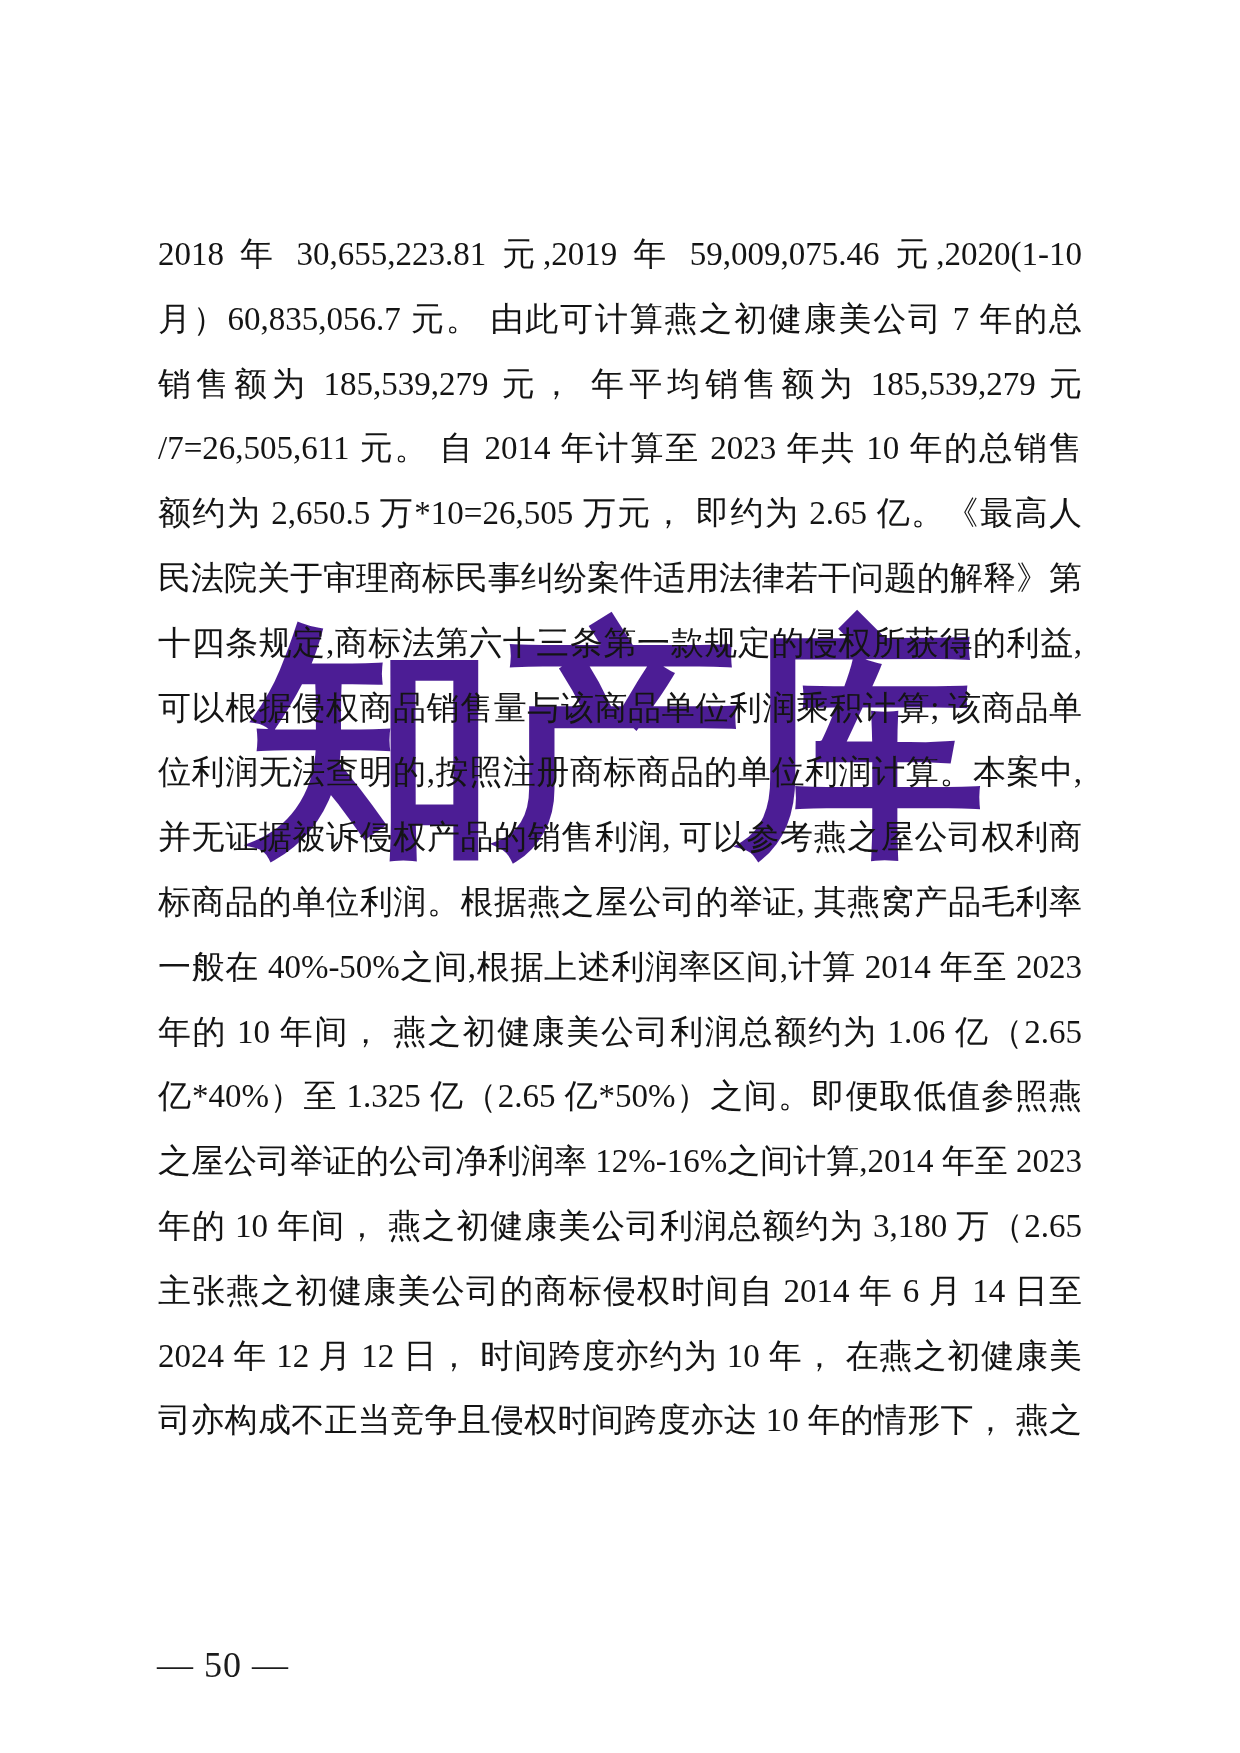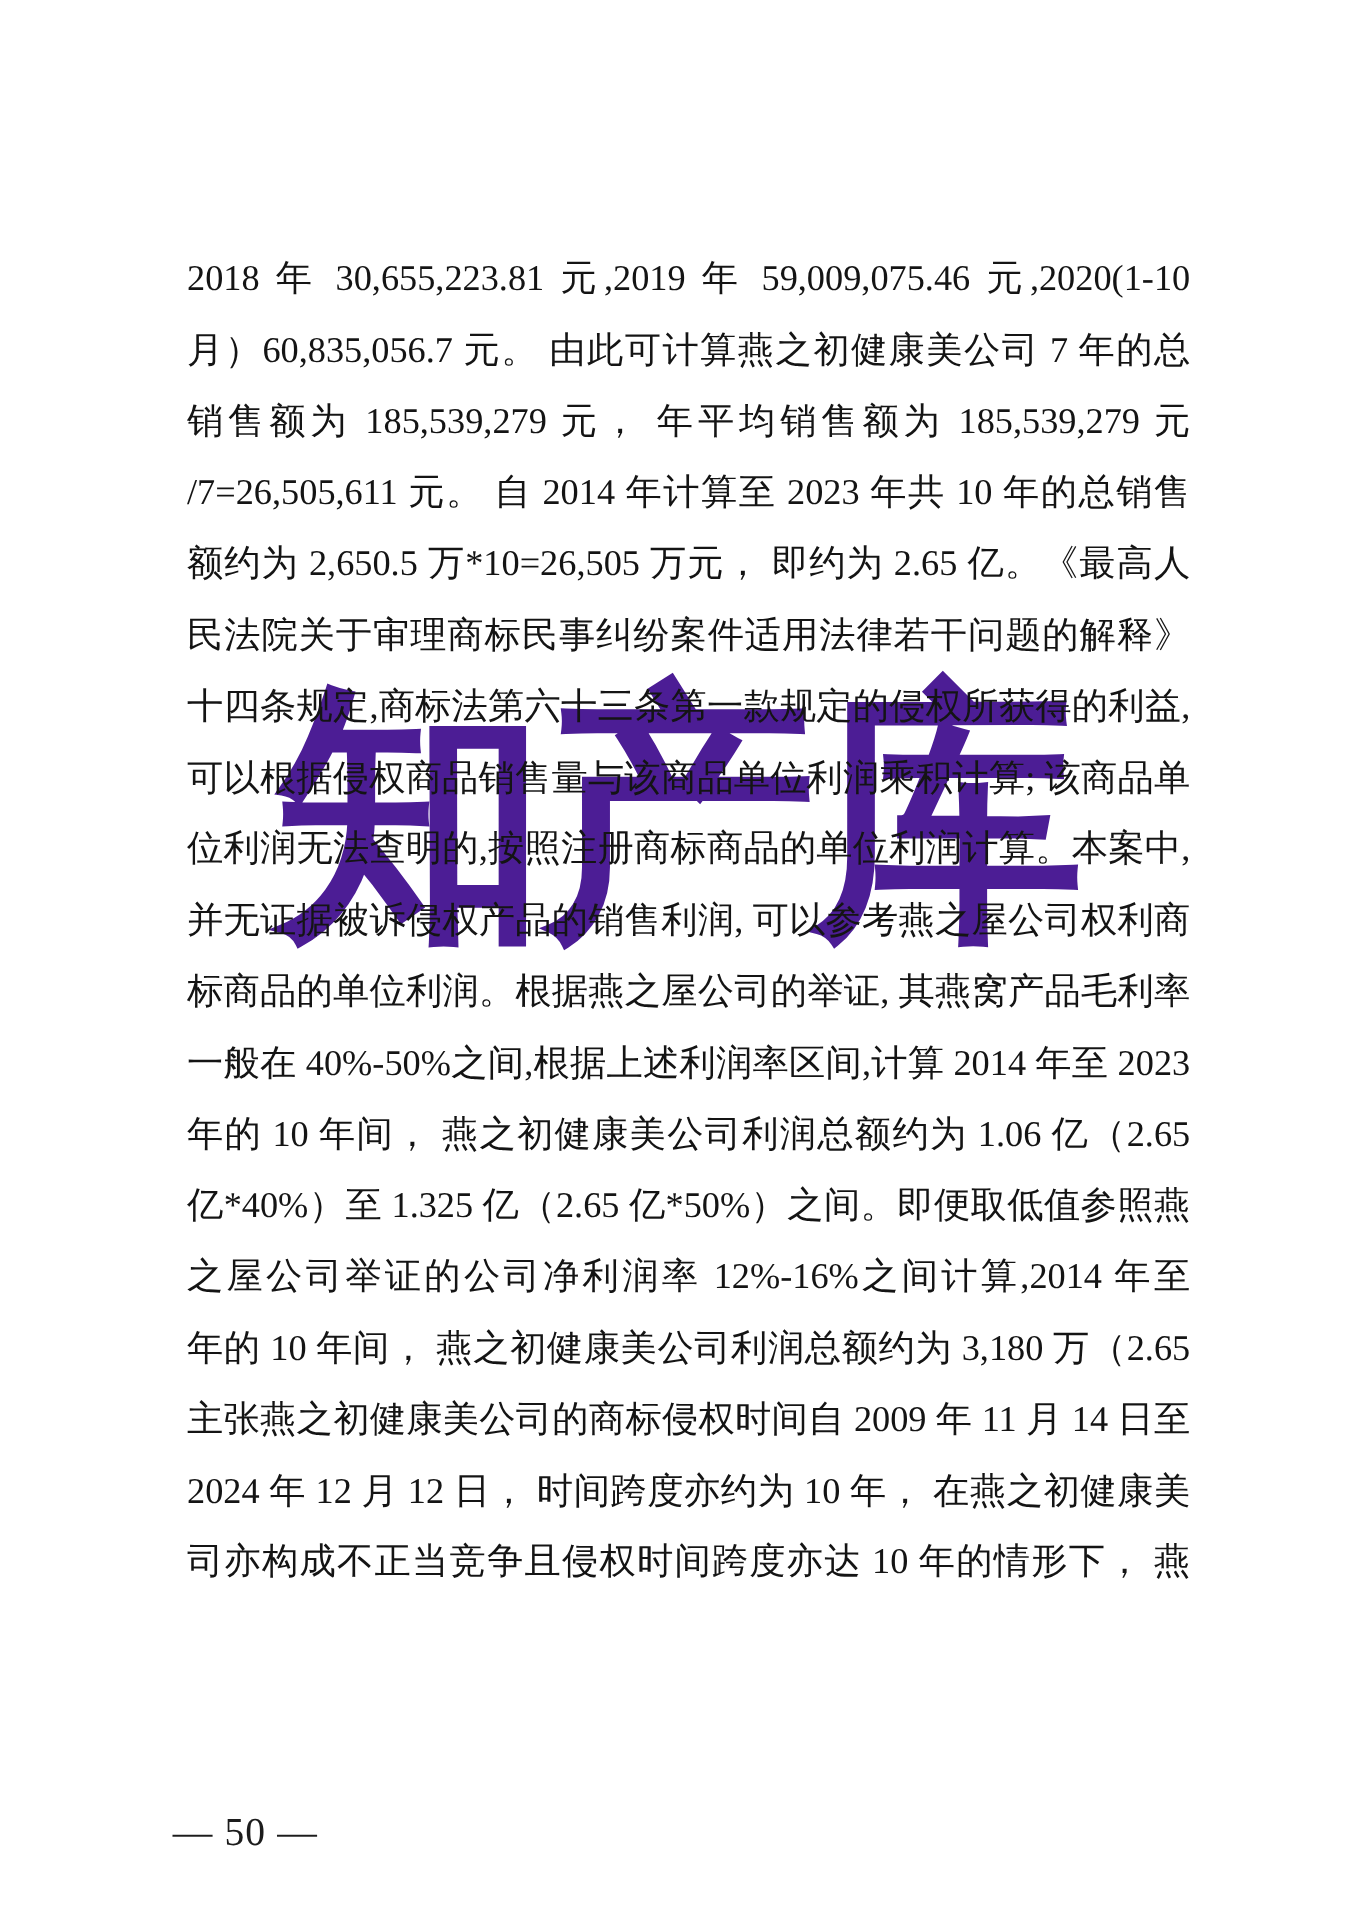--- a/index.html
+++ b/index.html
@@ -43,21 +43,20 @@
   }
   .line {
     height: 64.8px;
     line-height: 64.8px;
     font-size: 33px;
     color: #141414;
     text-align: justify;
     text-align-last: justify;
     text-justify: inter-character;
     overflow: hidden;
-    margin-left: 12px;
   }
   .footer {
     position: absolute;
     left: 157px;
     top: 1645px;
     z-index: 1;
     font-size: 36px;
     line-height: 40px;
     color: #1c1c1c;
     letter-spacing: 1px;
@@ -80,20 +79,20 @@
     <div class="line">十四条规定,商标法第六十三条第一款规定的侵权所获得的利益,</div>
     <div class="line">可以根据侵权商品销售量与该商品单位利润乘积计算; 该商品单</div>
     <div class="line">位利润无法查明的,按照注册商标商品的单位利润计算。本案中,</div>
     <div class="line">并无证据被诉侵权产品的销售利润, 可以参考燕之屋公司权利商</div>
     <div class="line">标商品的单位利润。根据燕之屋公司的举证, 其燕窝产品毛利率</div>
     <div class="line">一般在 40%-50%之间,根据上述利润率区间,计算 2014 年至 2023</div>
     <div class="line">年的 10 年间， 燕之初健康美公司利润总额约为 1.06 亿（2.65</div>
     <div class="line">亿*40%）至 1.325 亿（2.65 亿*50%）之间。即便取低值参照燕</div>
     <div class="line">之屋公司举证的公司净利润率 12%-16%之间计算,2014 年至 2023</div>
     <div class="line">年的 10 年间， 燕之初健康美公司利润总额约为 3,180 万（2.65</div>
-    <div class="line">主张燕之初健康美公司的商标侵权时间自 2009 年 11 月 14 日至</div>
+    <div class="line">主张燕之初健康美公司的商标侵权时间自 2014 年 6 月 14 日至</div>
     <div class="line">2024 年 12 月 12 日， 时间跨度亦约为 10 年， 在燕之初健康美公</div>
     <div class="line">司亦构成不正当竞争且侵权时间跨度亦达 10 年的情形下， 燕之</div>
   </div>
 
   <div class="footer">— 50 —</div>
 
 </div>
 
 </body></html>

